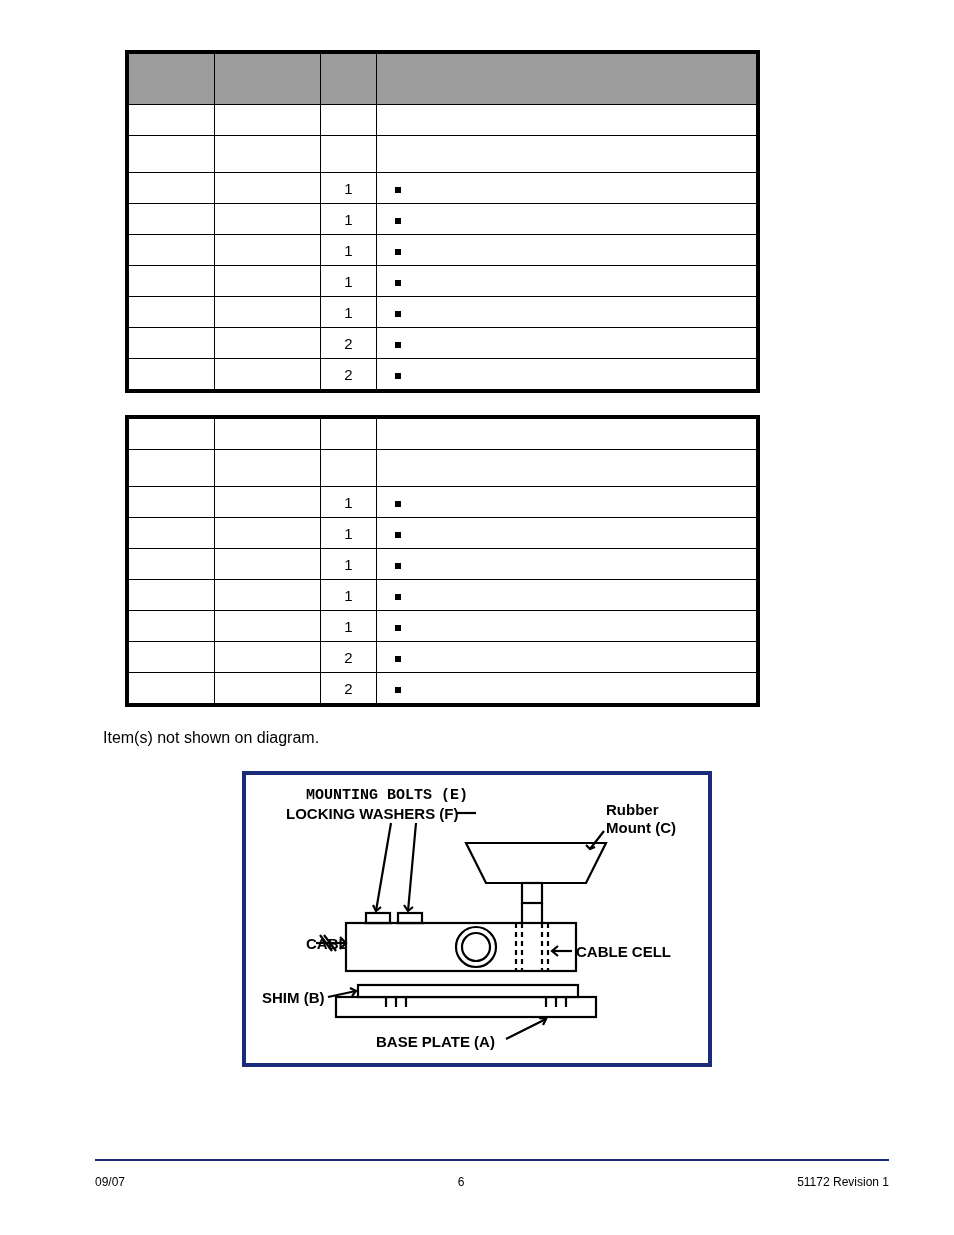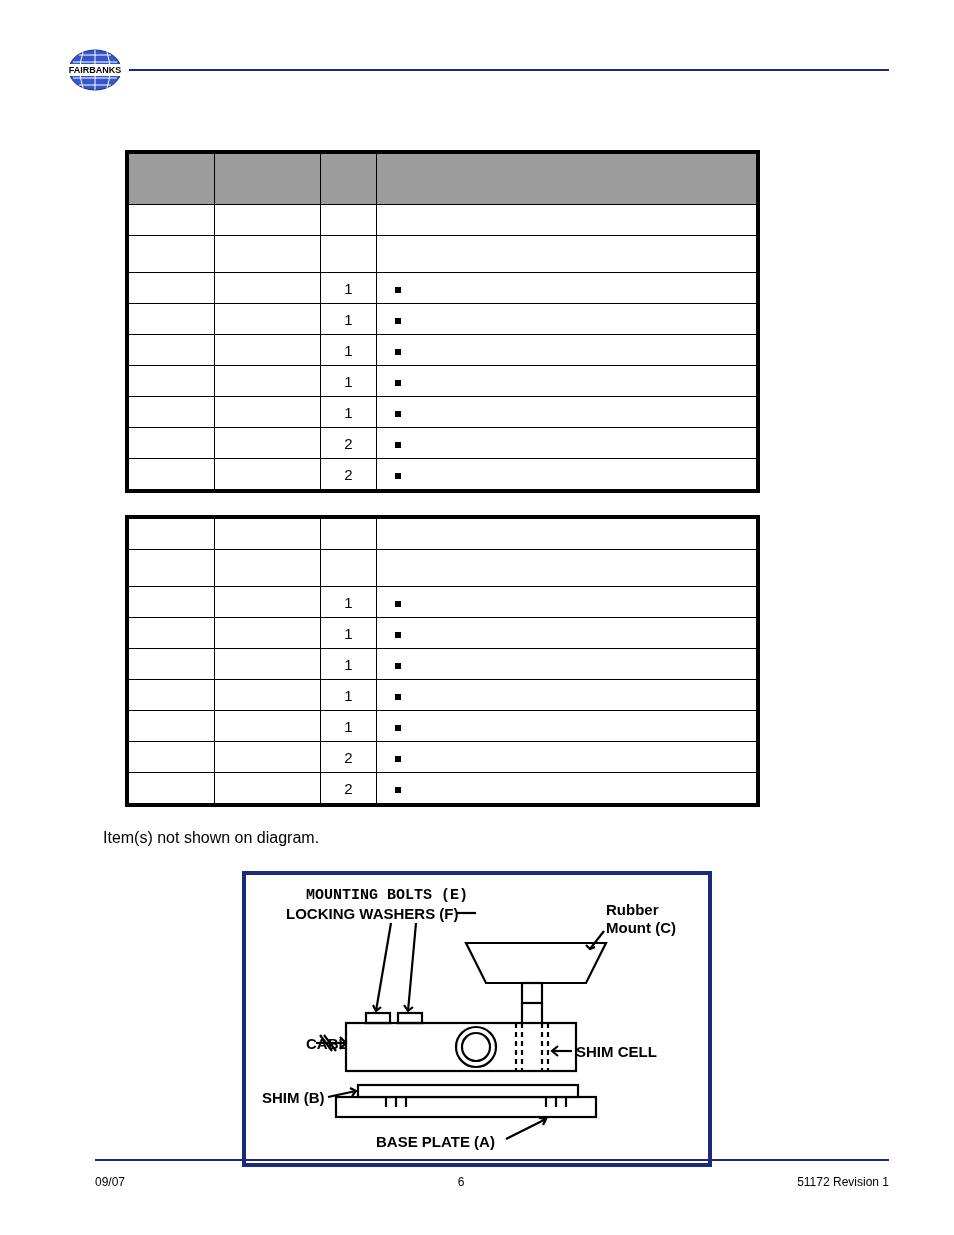--- a/index.html
+++ b/index.html
@@ -124,38 +124,20 @@
     display: flex;
     justify-content: space-between;
     font-size: 12px;
   }
 </style>
 </head>
 <body>
 
 <div class="page">
 
-  <div class="hdr">
-    <div class="logo">
-      <svg viewBox="0 0 60 52">
-        <ellipse cx="30" cy="26" rx="26" ry="20" fill="#3657c9" stroke="#1a2b7b" stroke-width="1"></ellipse>
-        <line x1="4" y1="26" x2="56" y2="26" stroke="#fff" stroke-width="1"></line>
-        <line x1="8" y1="18" x2="52" y2="18" stroke="#fff" stroke-width="1"></line>
-        <line x1="8" y1="34" x2="52" y2="34" stroke="#fff" stroke-width="1"></line>
-        <line x1="14" y1="11" x2="46" y2="11" stroke="#fff" stroke-width="1"></line>
-        <line x1="14" y1="41" x2="46" y2="41" stroke="#fff" stroke-width="1"></line>
-        <line x1="30" y1="6" x2="30" y2="46" stroke="#fff" stroke-width="1"></line>
-        <path d="M18 8 Q 12 26 18 44" fill="none" stroke="#fff" stroke-width="1"></path>
-        <path d="M42 8 Q 48 26 42 44" fill="none" stroke="#fff" stroke-width="1"></path>
-        <rect x="2" y="20" width="56" height="12" fill="#fff"></rect>
-        <text x="30" y="29" text-anchor="middle" font-family="Arial" font-weight="bold" font-size="9" fill="#000">FAIRBANKS</text>
-      </svg>
-    </div>
-    <div class="hdr-line"></div>
-  </div>
 
   <div class="tbl-wrap">
     <table class="parts">
       <tbody>
           <tr class="hdr-row">
         <td class="c-item"></td>
             <td class="c-part"></td>
             <td class="c-qty"></td>
             <td class="c-desc"></td>
       </tr>
@@ -281,21 +263,21 @@
   <div class="note">Item(s) not shown on diagram.</div>
 
   <div class="diagram-wrap">
     <div class="diagram">
 
       <span class="lbl" style="left:60px; top:12px;font-family:Liberation Mono, monospace;">MOUNTING BOLTS (E)</span>
       <span class="lbl" style="left:40px; top:30px;">LOCKING WASHERS (F)</span>
       <span class="lbl" style="left:360px; top:26px;">Rubber</span>
       <span class="lbl" style="left:360px; top:44px;">Mount (C)</span>
       <span class="lbl" style="left:28px;  top:160px;margin-left:32px;">CABLE</span>
-      <span class="lbl" style="left:330px; top:168px;">SHIM  CELL</span>
+      <span class="lbl" style="left:330px; top:168px;">CABLE  CELL</span>
       <span class="lbl" style="left:16px;  top:214px;">SHIM (B)</span>
       <span class="lbl" style="left:130px; top:258px;">BASE PLATE (A)</span>
 
       <svg viewBox="0 0 462 288">
         <g stroke="#000" stroke-width="2.2" fill="none">
 
           <rect x="90" y="222" width="260" height="20" fill="#fff"></rect>
 
           <rect x="112" y="210" width="220" height="12" fill="#fff"></rect>
 

